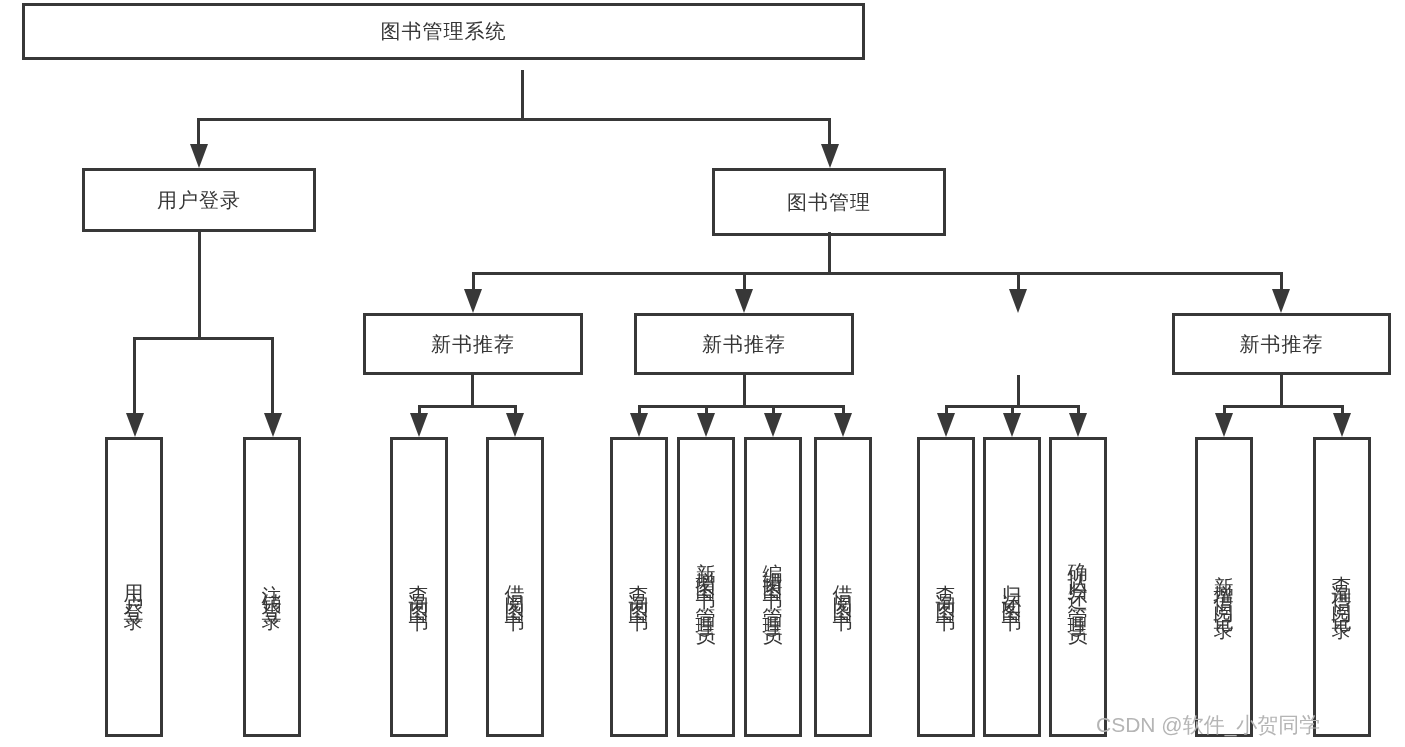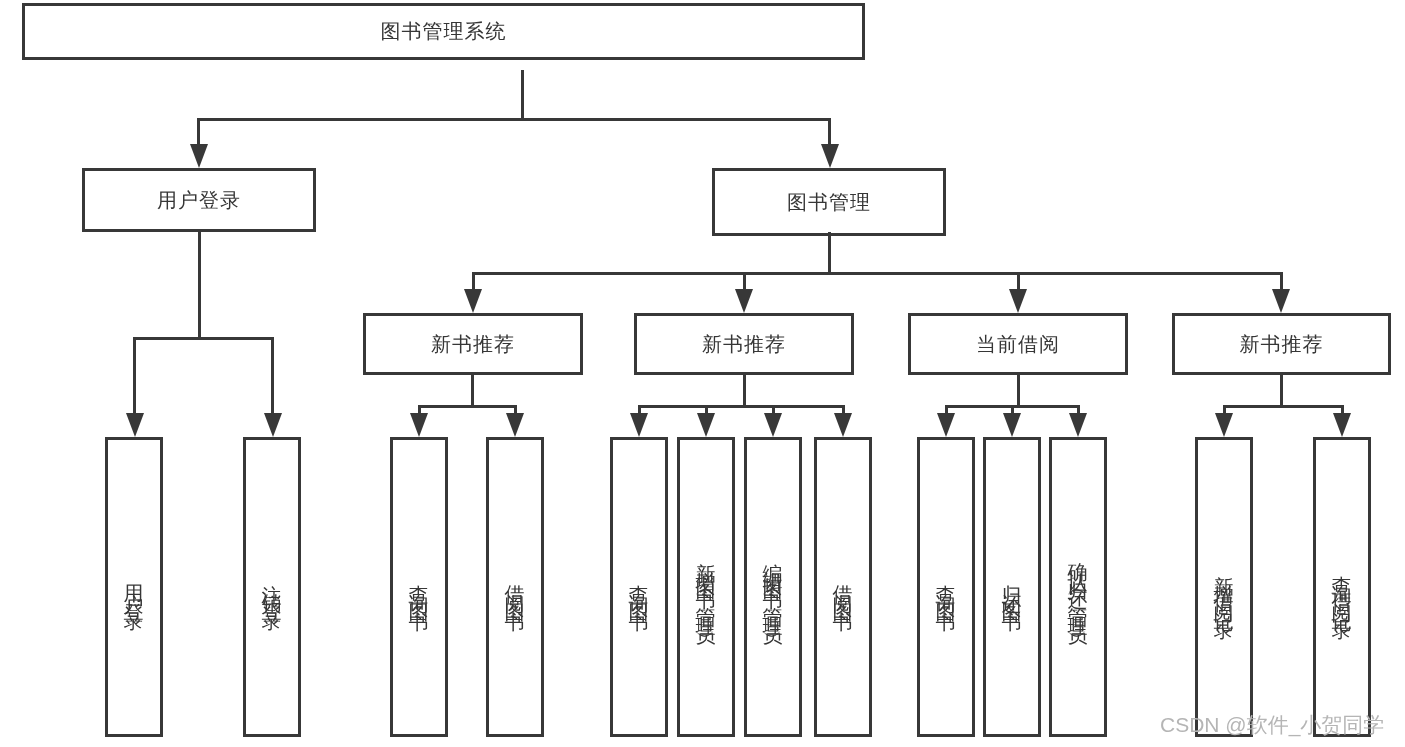--- a/index.html
+++ b/index.html
@@ -34,21 +34,21 @@
   .hline{height:3px;}
   .arrowhead{
     position:absolute;
     width:0;height:0;
     border-left:9px solid transparent;
     border-right:9px solid transparent;
     border-top:24px solid #383838;
   }
   #watermark{
     position:absolute;
-    left:1160px;top:711px;
+    left:1096px;top:711px;
     font-size:21px;
     color:#b5b5b5;
     white-space:nowrap;
     z-index:10;
   }
 </style>
 </head>
 <body>
 
 <div id="canvas">
@@ -78,21 +78,20 @@
   <div class="vline" style="left:743px;top:272px;height:19px"></div>
   <div class="vline" style="left:1017px;top:272px;height:19px"></div>
   <div class="vline" style="left:1280px;top:272px;height:19px"></div>
   <div class="arrowhead" style="left:464px;top:289px"></div>
   <div class="arrowhead" style="left:735px;top:289px"></div>
   <div class="arrowhead" style="left:1009px;top:289px"></div>
   <div class="arrowhead" style="left:1272px;top:289px"></div>
 
   <div class="box hbox" style="left:363px;top:313px;width:220px;height:62px">新书推荐</div>
   <div class="box hbox" style="left:634px;top:313px;width:220px;height:62px">新书推荐</div>
-  <div class="box hbox" style="left:908px;top:313px;width:220px;height:62px">当前借阅</div>
   <div class="box hbox" style="left:1172px;top:313px;width:219px;height:62px">新书推荐</div>
 
   <div class="vline" style="left:471px;top:375px;height:32px"></div>
   <div class="hline" style="left:418px;top:405px;width:99px"></div>
   <div class="vline" style="left:418px;top:405px;height:12px"></div>
   <div class="vline" style="left:514px;top:405px;height:12px"></div>
   <div class="arrowhead" style="left:410px;top:413px"></div>
   <div class="arrowhead" style="left:506px;top:413px"></div>
 
   <div class="vline" style="left:743px;top:375px;height:32px"></div>

